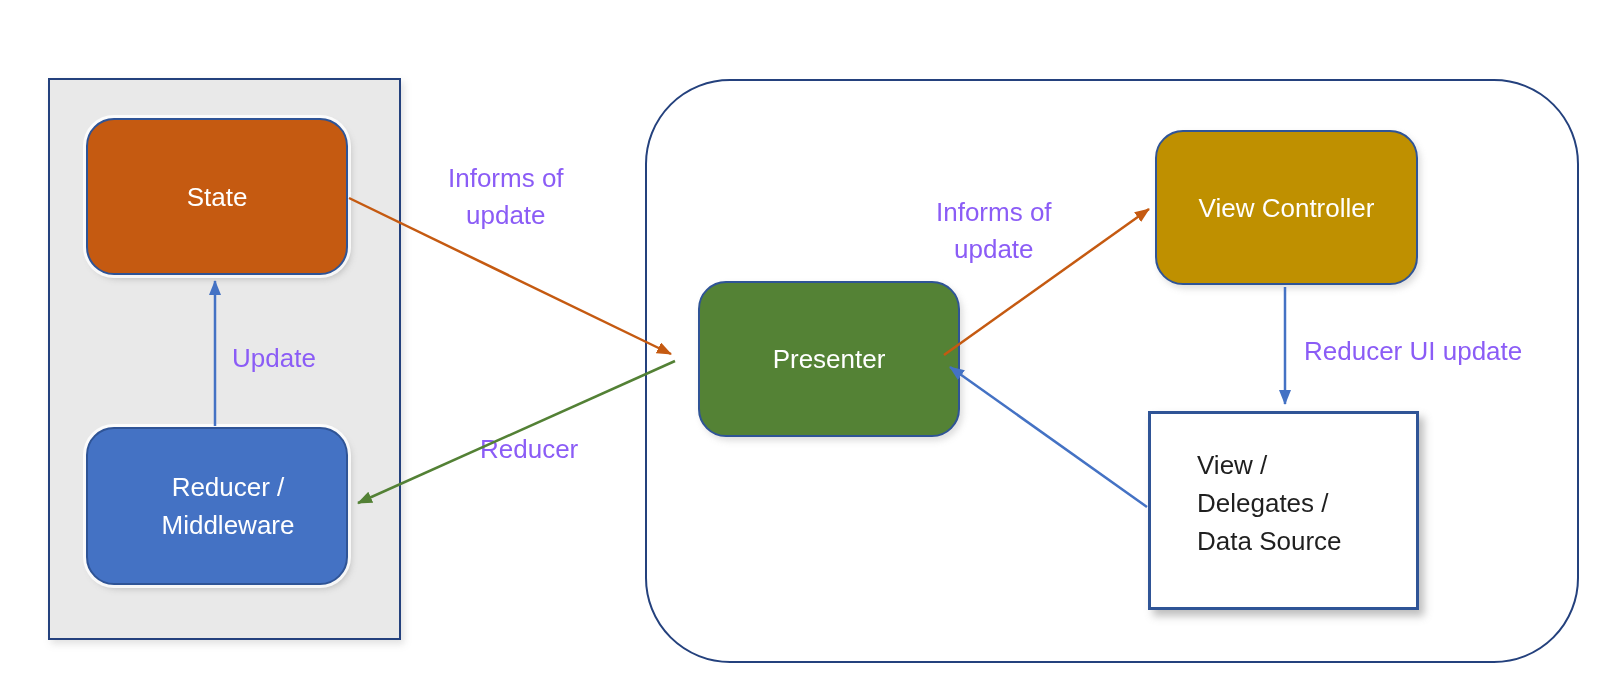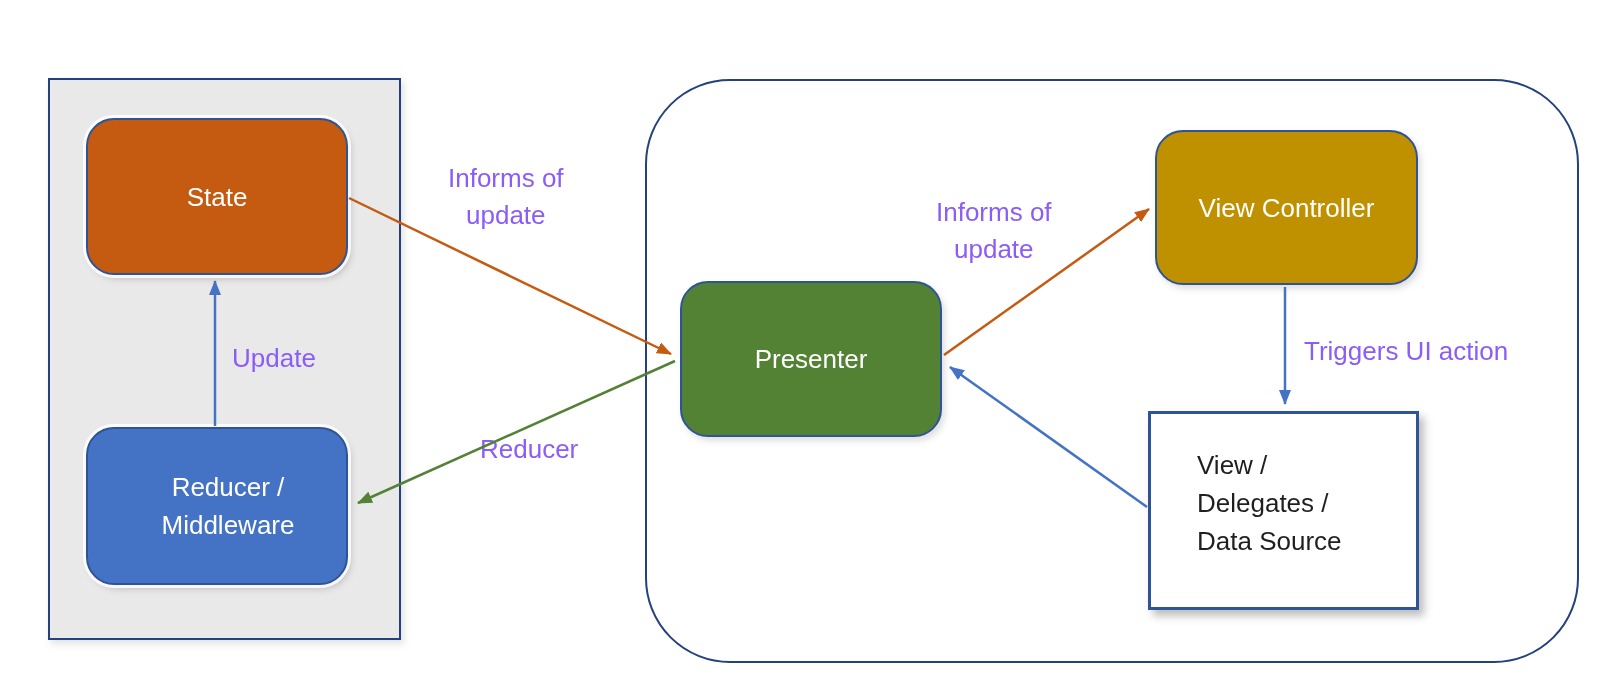--- a/index.html
+++ b/index.html
@@ -23,21 +23,21 @@
   
   .box {
     display:flex; align-items:center; justify-content:center;
     text-align:center; color:#ffffff; font-size:26px; line-height:38px;
     border:2px solid #2F5496; border-radius:28px; white-space:pre-line;
   }
   .box-state    { left:68px;  top:118px; width:262px; height:157px; background:#C55A11;
                   box-shadow:0 0 0 3px rgba(255,255,255,0.85), 3px 4px 6px rgba(120,120,120,0.35); }
   .box-reducer  { left:68px;  top:427px; width:262px; height:158px; background:#4472C4;
                   box-shadow:0 0 0 3px rgba(255,255,255,0.85), 3px 4px 6px rgba(120,120,120,0.35);padding-left:22px; }
-  .box-presenter{ left:662px; top:281px; width:262px; height:156px; background:#548235;
+  .box-presenter{ left:680px; top:281px; width:262px; height:156px; background:#548235;
                   box-shadow:3px 4px 6px rgba(150,150,150,0.3); }
   .box-vc       { left:1137px; top:130px; width:263px; height:155px; background:#BF9000;
                   box-shadow:3px 4px 6px rgba(150,150,150,0.3); }
   .box-view     {
     left:1130px; top:411px; width:271px; height:199px; background:#ffffff;
     border:3px solid #2F5496; border-radius:0; color:#1f1f1f;
     align-items:flex-start; justify-content:flex-start; text-align:left;
     padding:32px 8px 8px 46px; box-shadow:5px 6px 8px rgba(110,110,110,0.45);
   }
 
@@ -89,21 +89,21 @@
   <div class="abs lbl lbl-informs-left">Informs of
 update</div>
 
   <div class="abs lbl lbl-update">Update</div>
 
   <div class="abs lbl lbl-action">Reducer</div>
 
   <div class="abs lbl lbl-informs-right">Informs of
 update</div>
 
-  <div class="abs lbl lbl-triggers">Triggers UI action</div>
+  <div class="abs lbl lbl-triggers">Reducer UI update</div>
 
 
   <svg class="arrows" width="1600" height="697" viewBox="0 0 1600 697">
     <defs>
       <marker id="ah-orange" markerUnits="userSpaceOnUse" markerWidth="16" markerHeight="13" refX="14" refY="6" orient="auto">
         <path d="M0,0 L15,6 L0,12 Z" fill="#C55A11"></path>
       </marker>
       <marker id="ah-blue" markerUnits="userSpaceOnUse" markerWidth="16" markerHeight="13" refX="14" refY="6" orient="auto">
         <path d="M0,0 L15,6 L0,12 Z" fill="#4472C4"></path>
       </marker>

